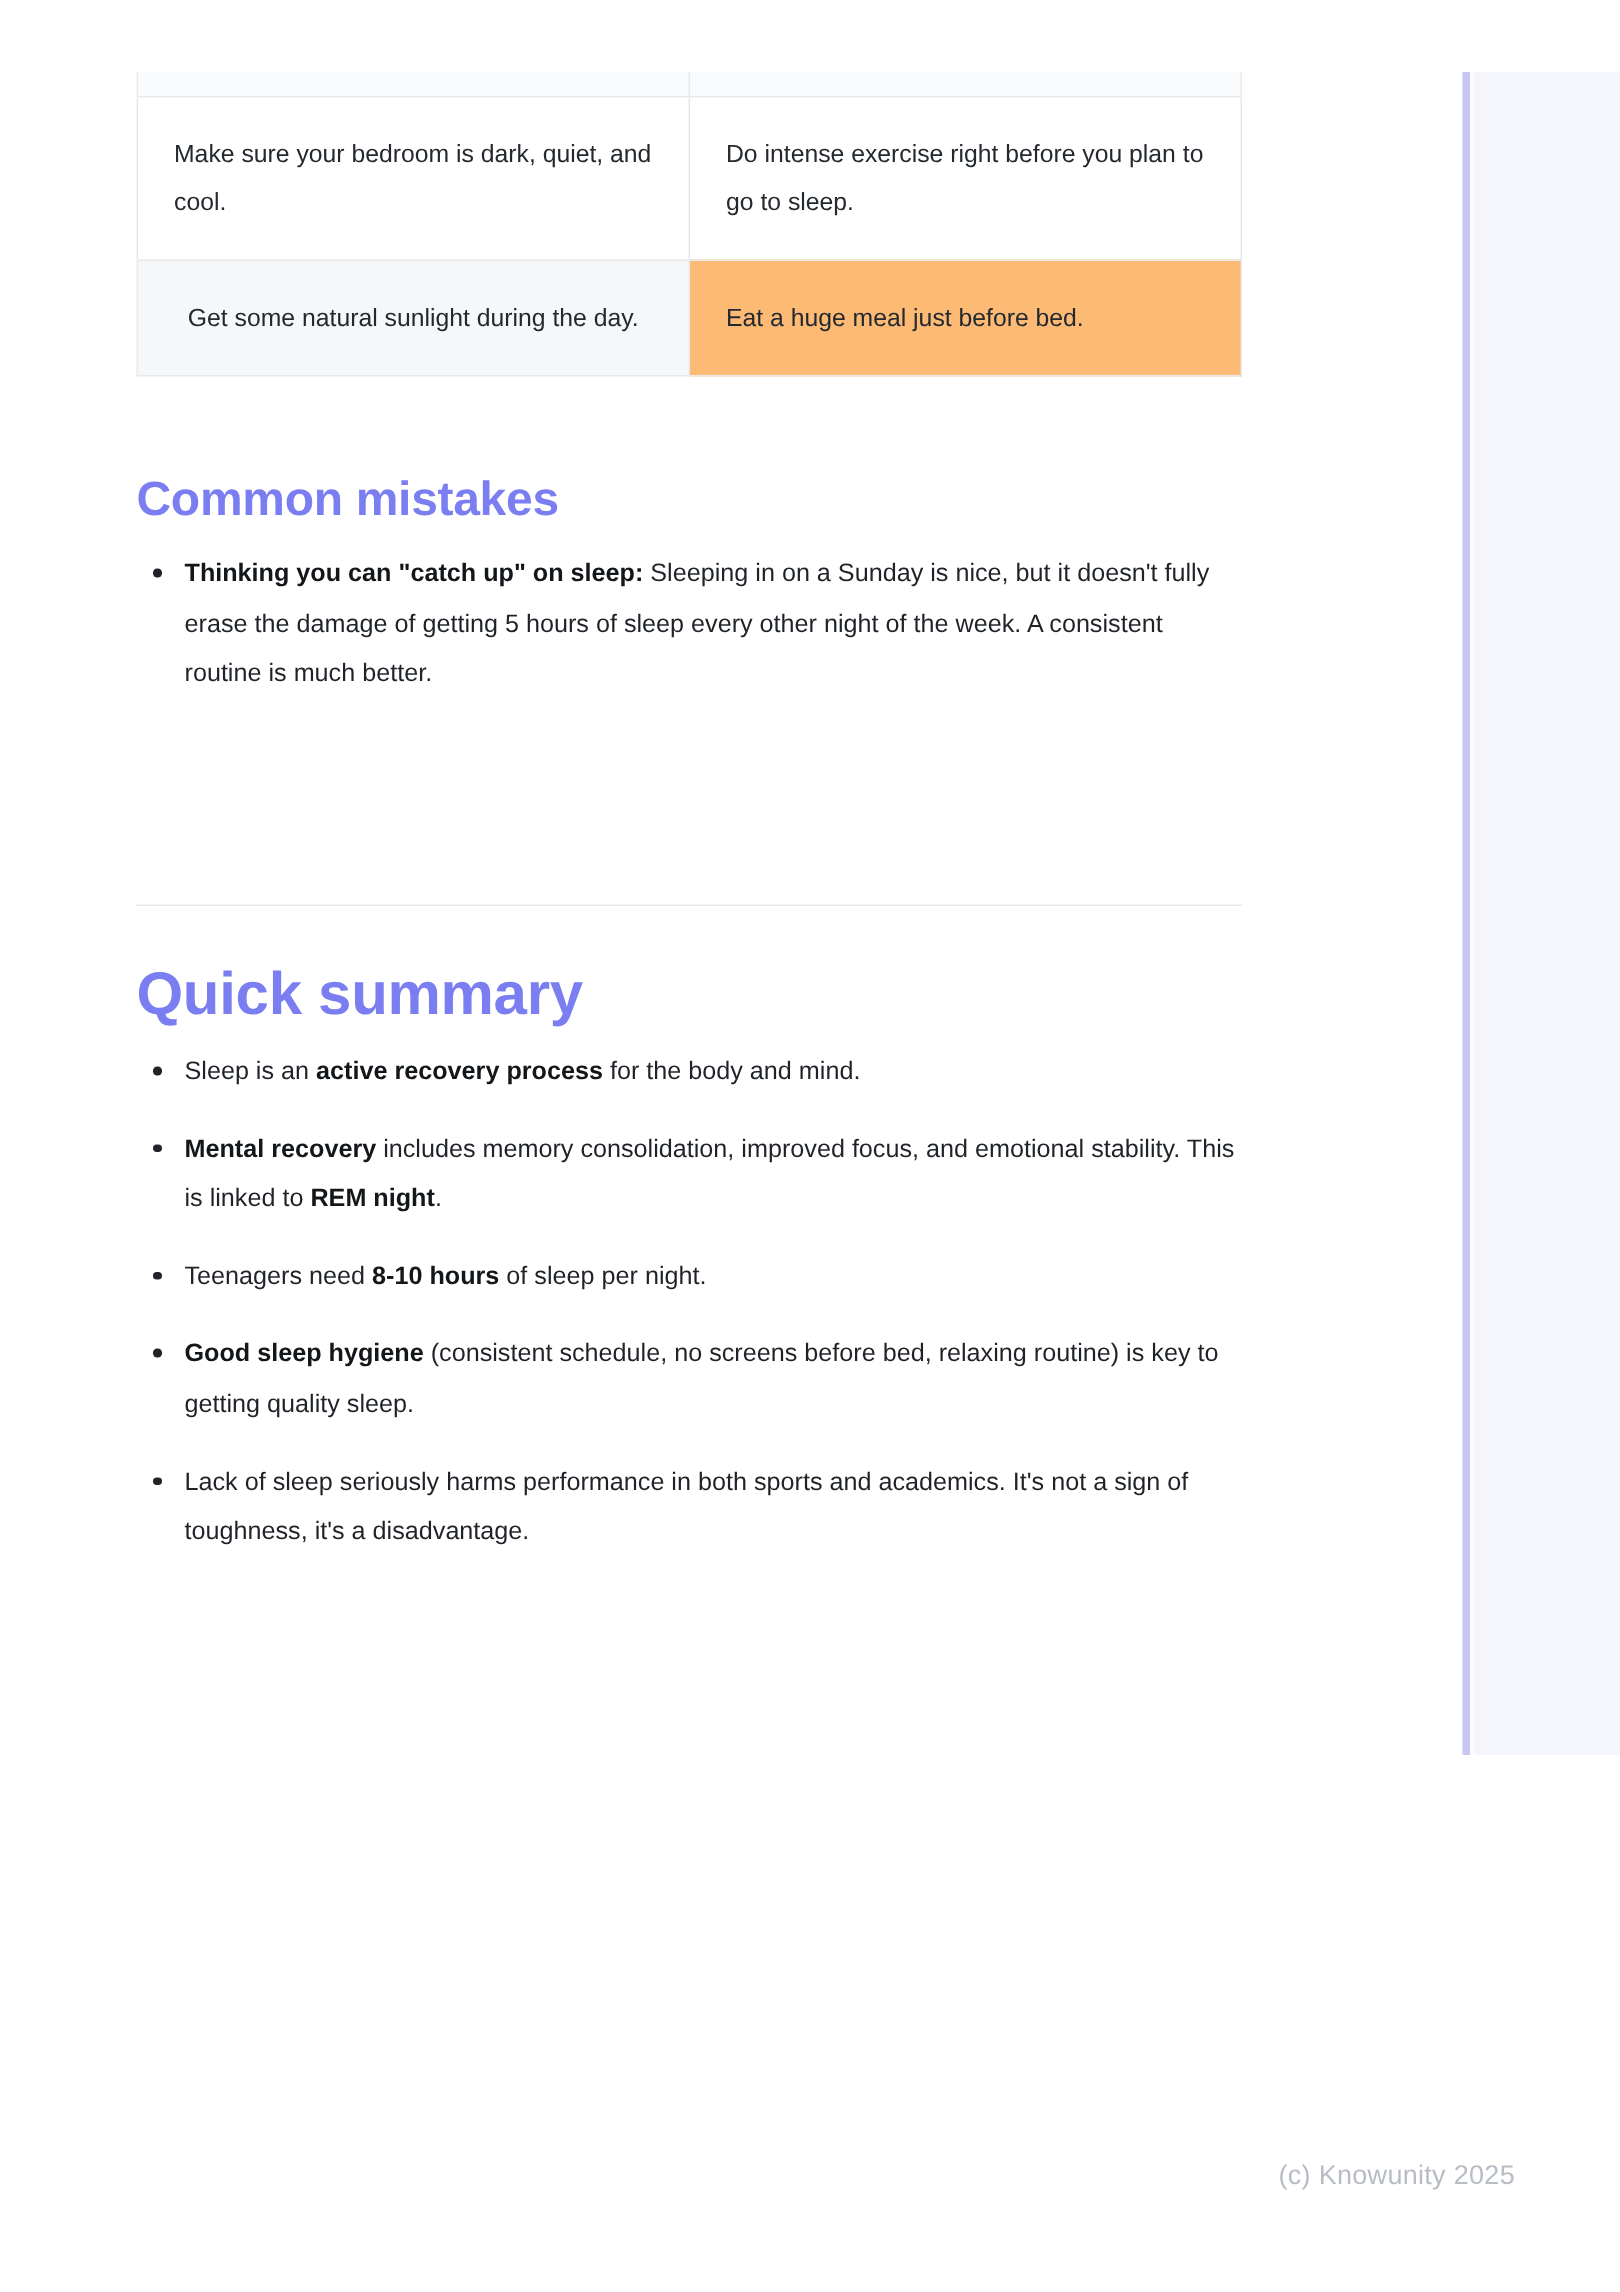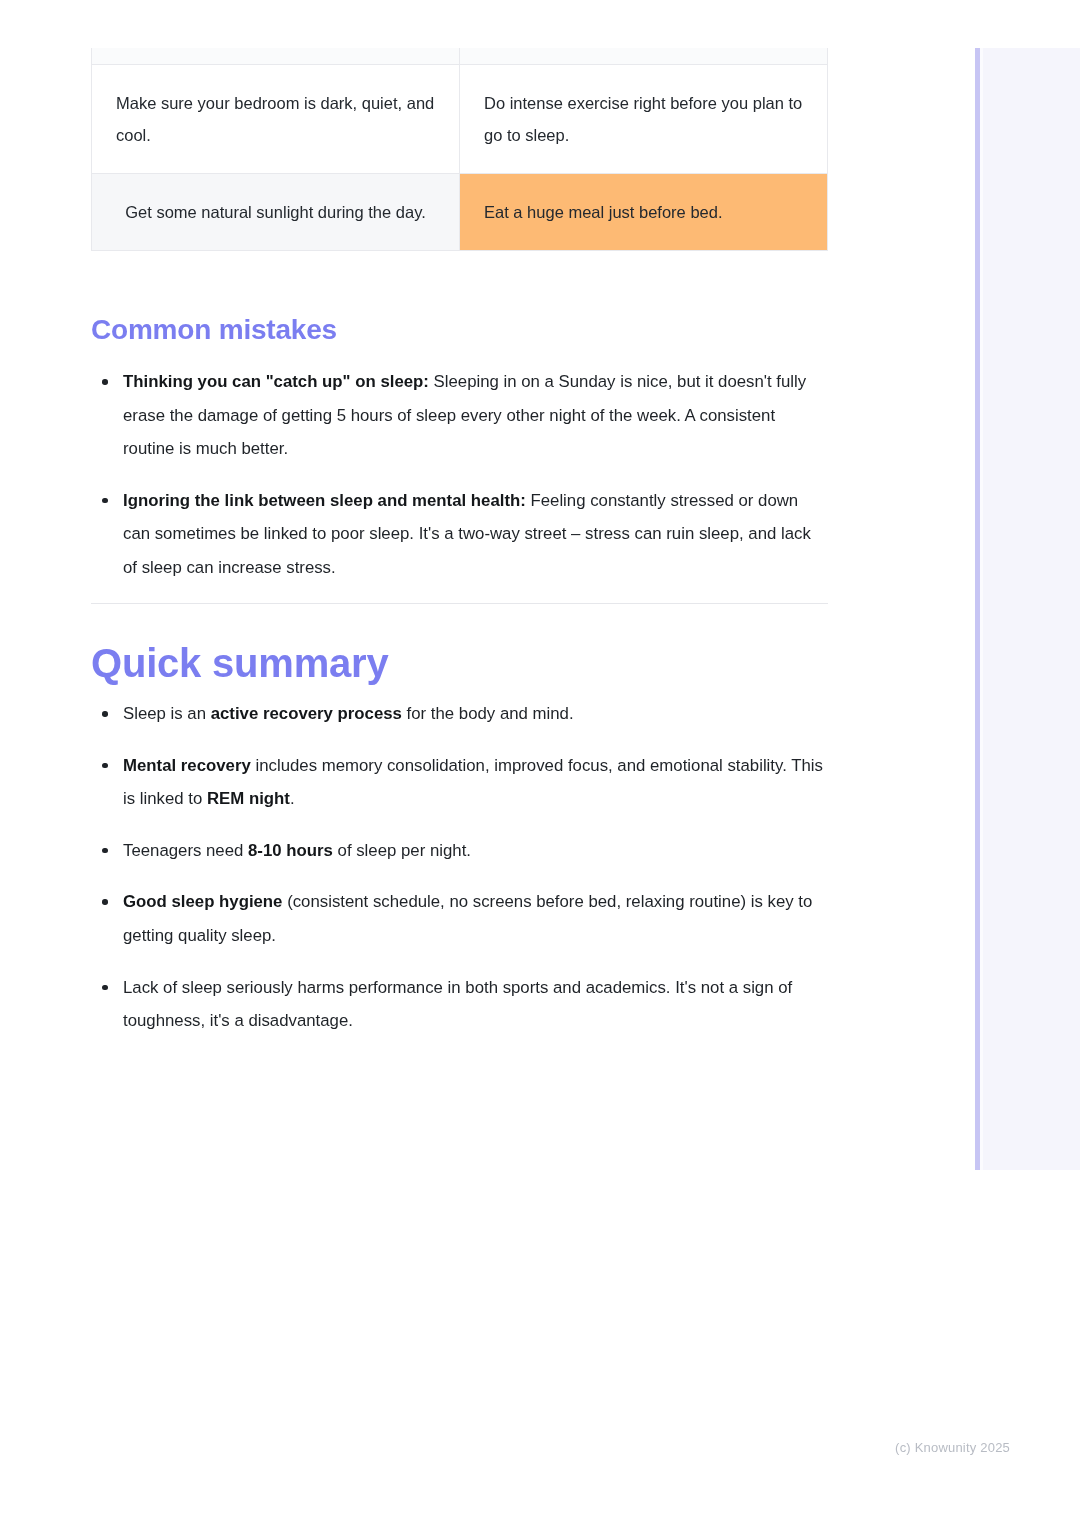--- a/index.html
+++ b/index.html
@@ -91,21 +91,21 @@
   h2.section-title {
     margin: 0;
     color: #7b7ef0;
     font-weight: 700;
     letter-spacing: -0.2px;
   }
   #common-mistakes-title {
     position: absolute;
     top: 312px;
     left: 0;
-    font-size: 28px;
+    font-size: 32px;
     line-height: 1.3;
   }
   #quick-summary-title {
     position: absolute;
     top: 637px;
     left: 0;
     font-size: 40px;
     line-height: 1.3;
   }
 
@@ -150,21 +150,21 @@
     width: 737px;
     height: 1px;
     background: #e6e7eb;
   }
 
   
   .footer {
     position: absolute;
     right: 70px;
     top: 1440px;
-    font-size: 13px;
+    font-size: 18px;
     color: #b8bcc4;
     letter-spacing: .2px;
   }
 </style>
 </head>
 <body>
 
 <div class="page">
   <div class="content">
 
@@ -184,23 +184,20 @@
         </tr>
       </tbody>
     </table>
 
     <h2 class="section-title" id="common-mistakes-title">Common mistakes</h2>
 
     <ul class="bullets" id="mistakes-list">
       <li>
         <b>Thinking you can "catch up" on sleep:</b><span> Sleeping in on a Sunday is nice, but it doesn't fully erase the damage of getting 5 hours of sleep every other night of the week. A consistent routine is much better.</span>
       </li>
-      <li>
-        <b>Ignoring the link between sleep and mental health:</b><span> Feeling constantly stressed or down can sometimes be linked to poor sleep. It's a two-way street – stress can ruin sleep, and lack of sleep can increase stress.</span>
-      </li>
     </ul>
 
     <div class="divider"></div>
 
     <h2 class="section-title" id="quick-summary-title">Quick summary</h2>
 
     <ul class="bullets" id="summary-list">
       <li>
         <span>Sleep is an </span><b>active recovery process</b><span> for the body and mind.</span>
       </li>

